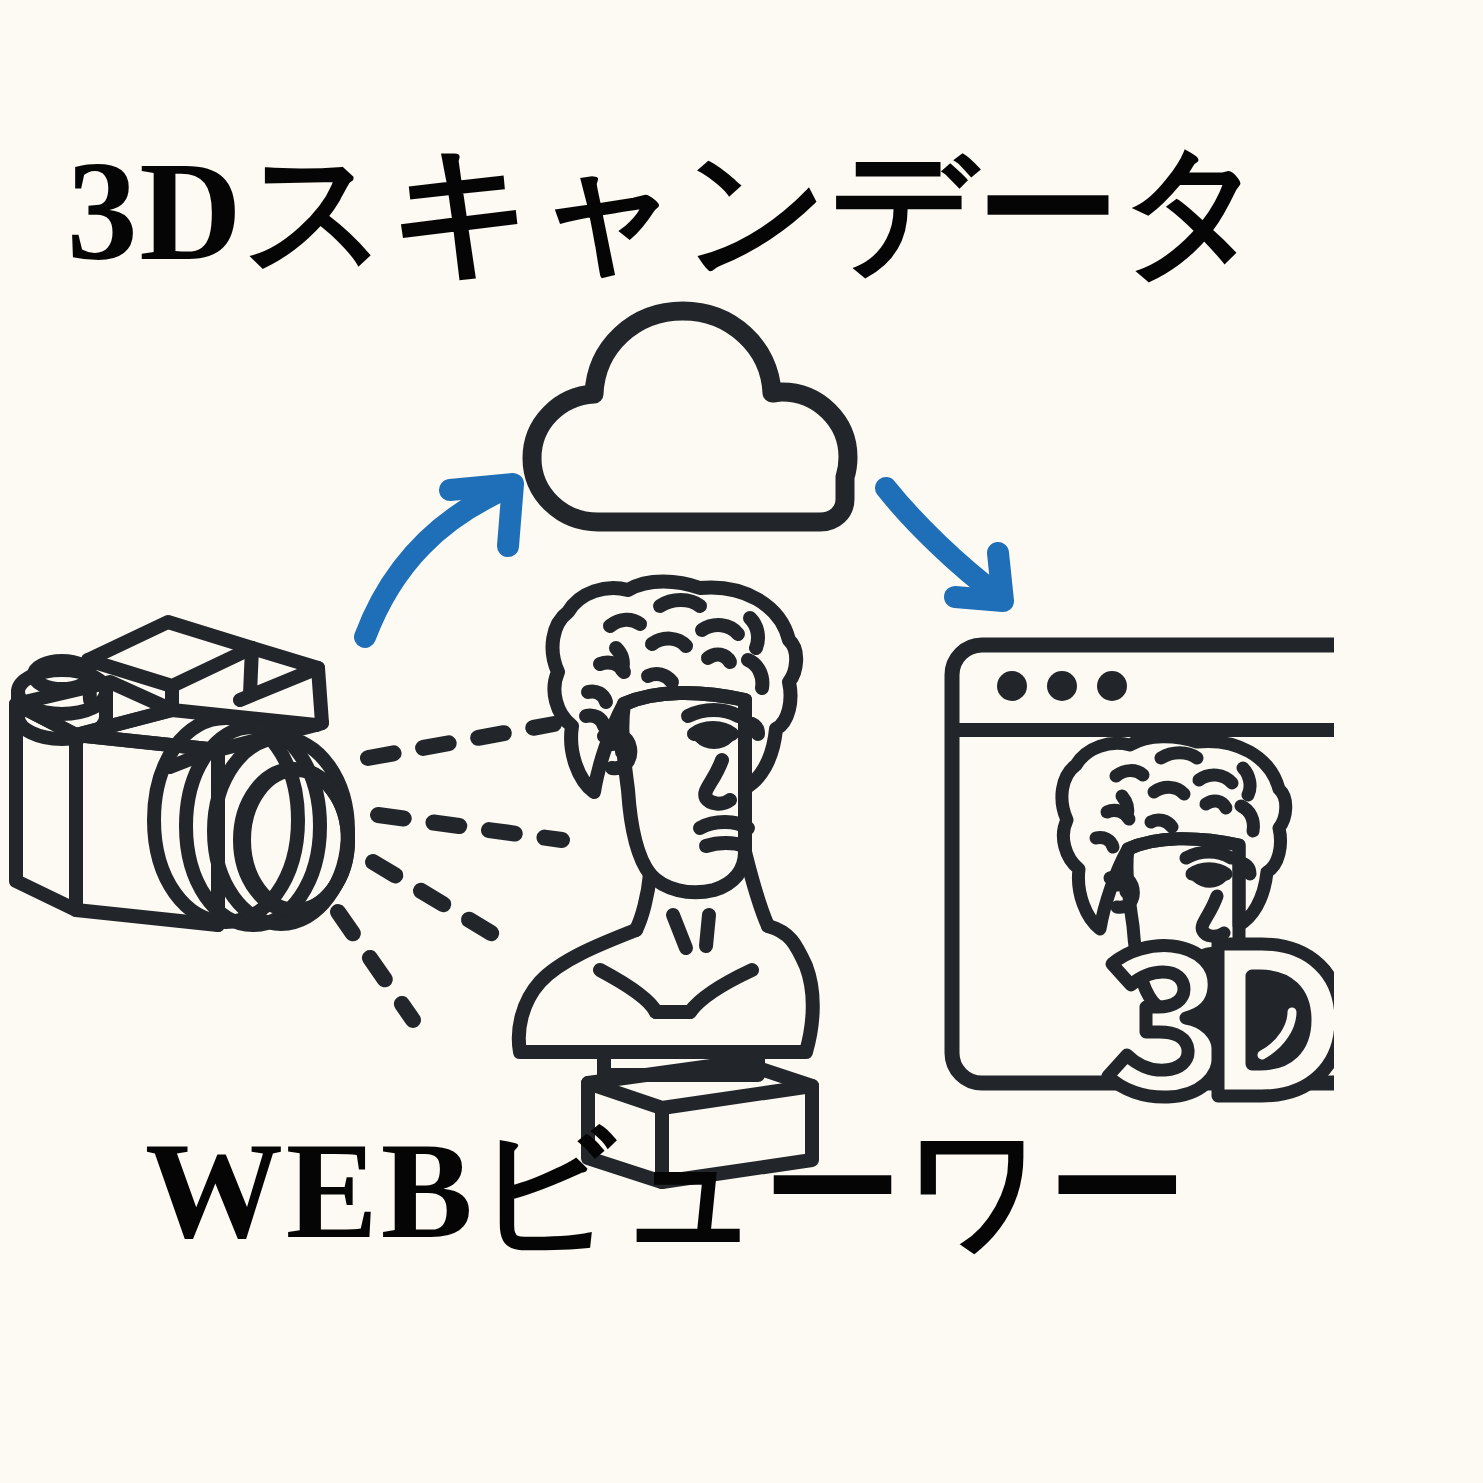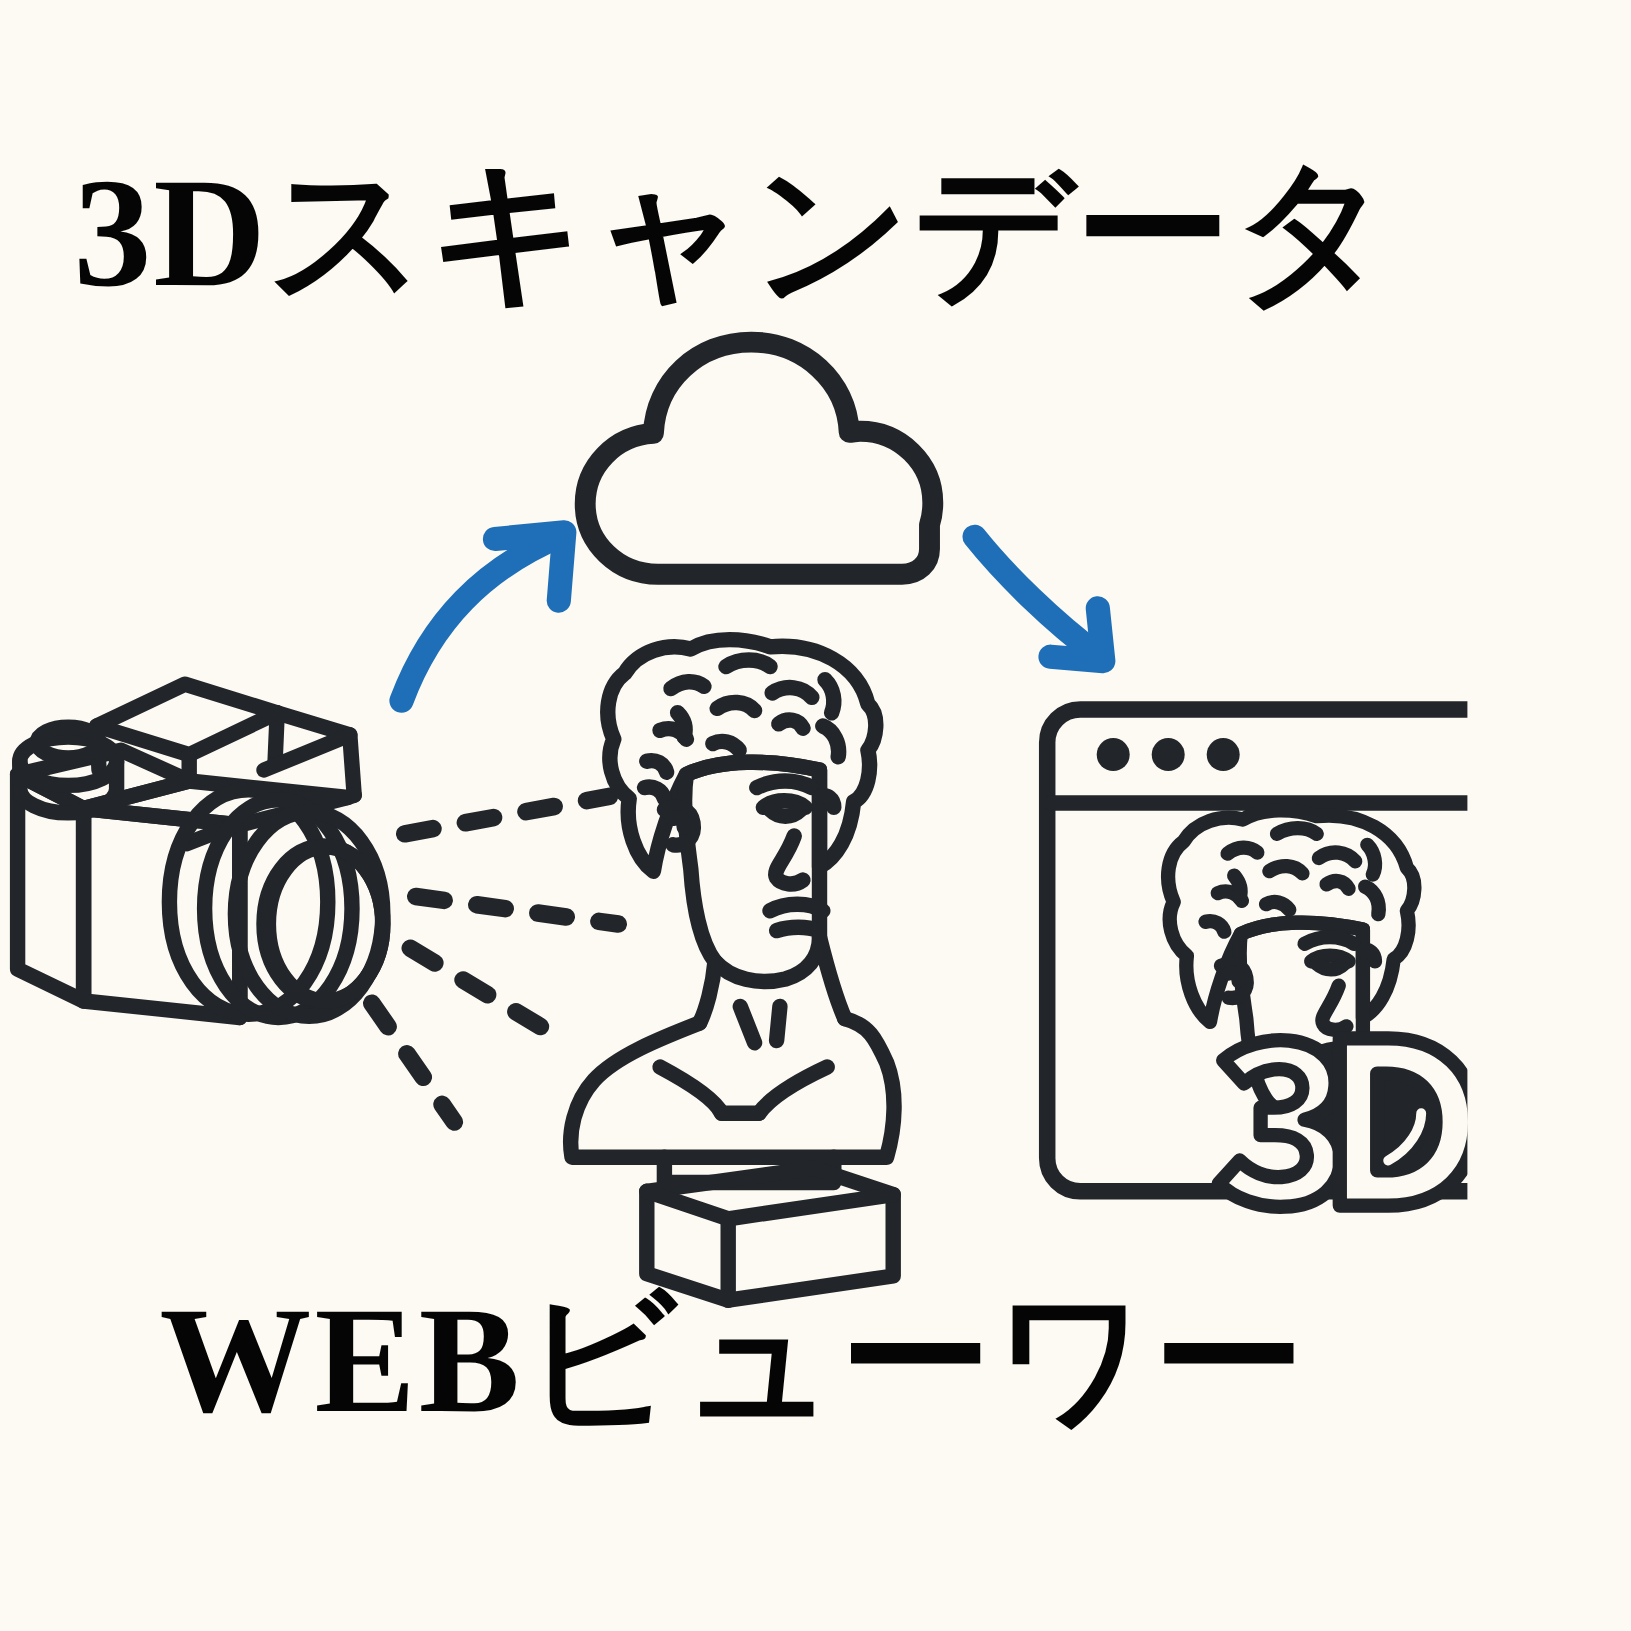--- a/index.html
+++ b/index.html
@@ -28,21 +28,21 @@
     white-space: nowrap;
     letter-spacing: 0.02em;
     line-height: 1;
   }
   #title-top {
     top: 140px;
     font-size: 142px;
     letter-spacing: 0.01em;
   }
   #title-bottom {
-    top: 1168px;
+    top: 1122px;
     font-size: 138px;
     letter-spacing: 0.02em;
   }
 
   
   .art {
     position: absolute;
     inset: 0;
     width: 1483px;
     height: 1483px;

